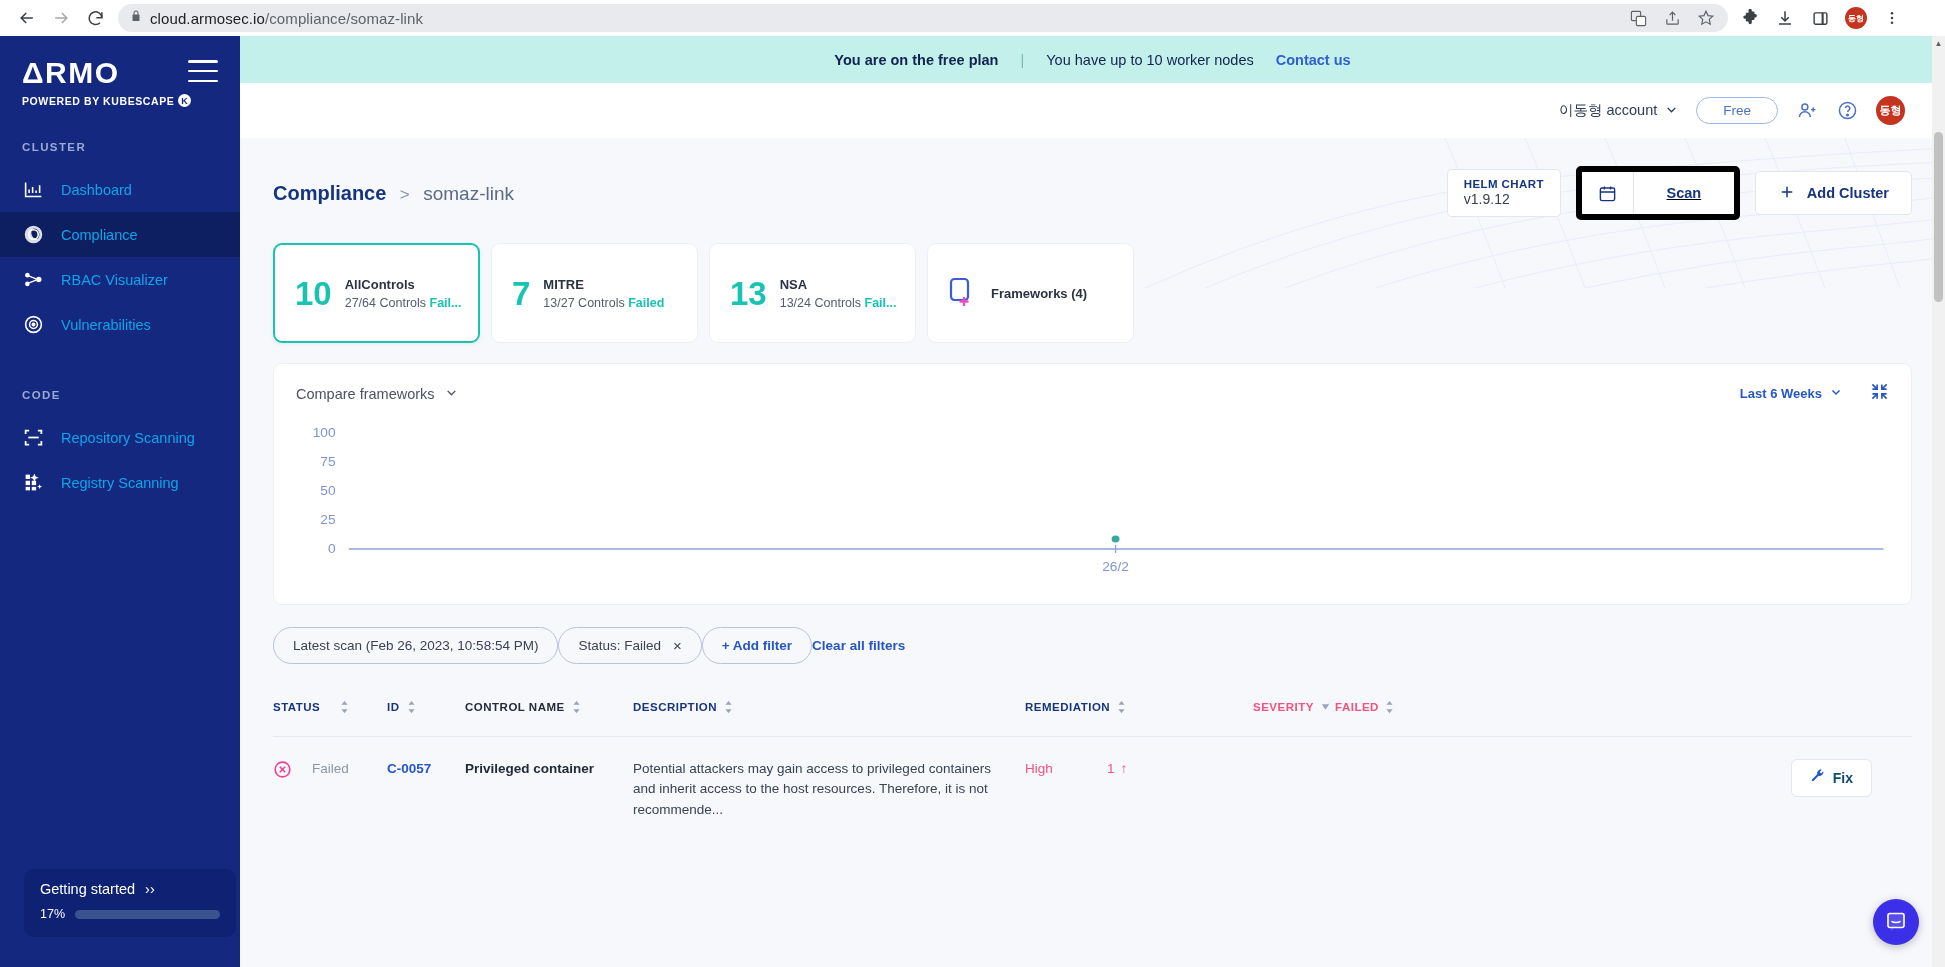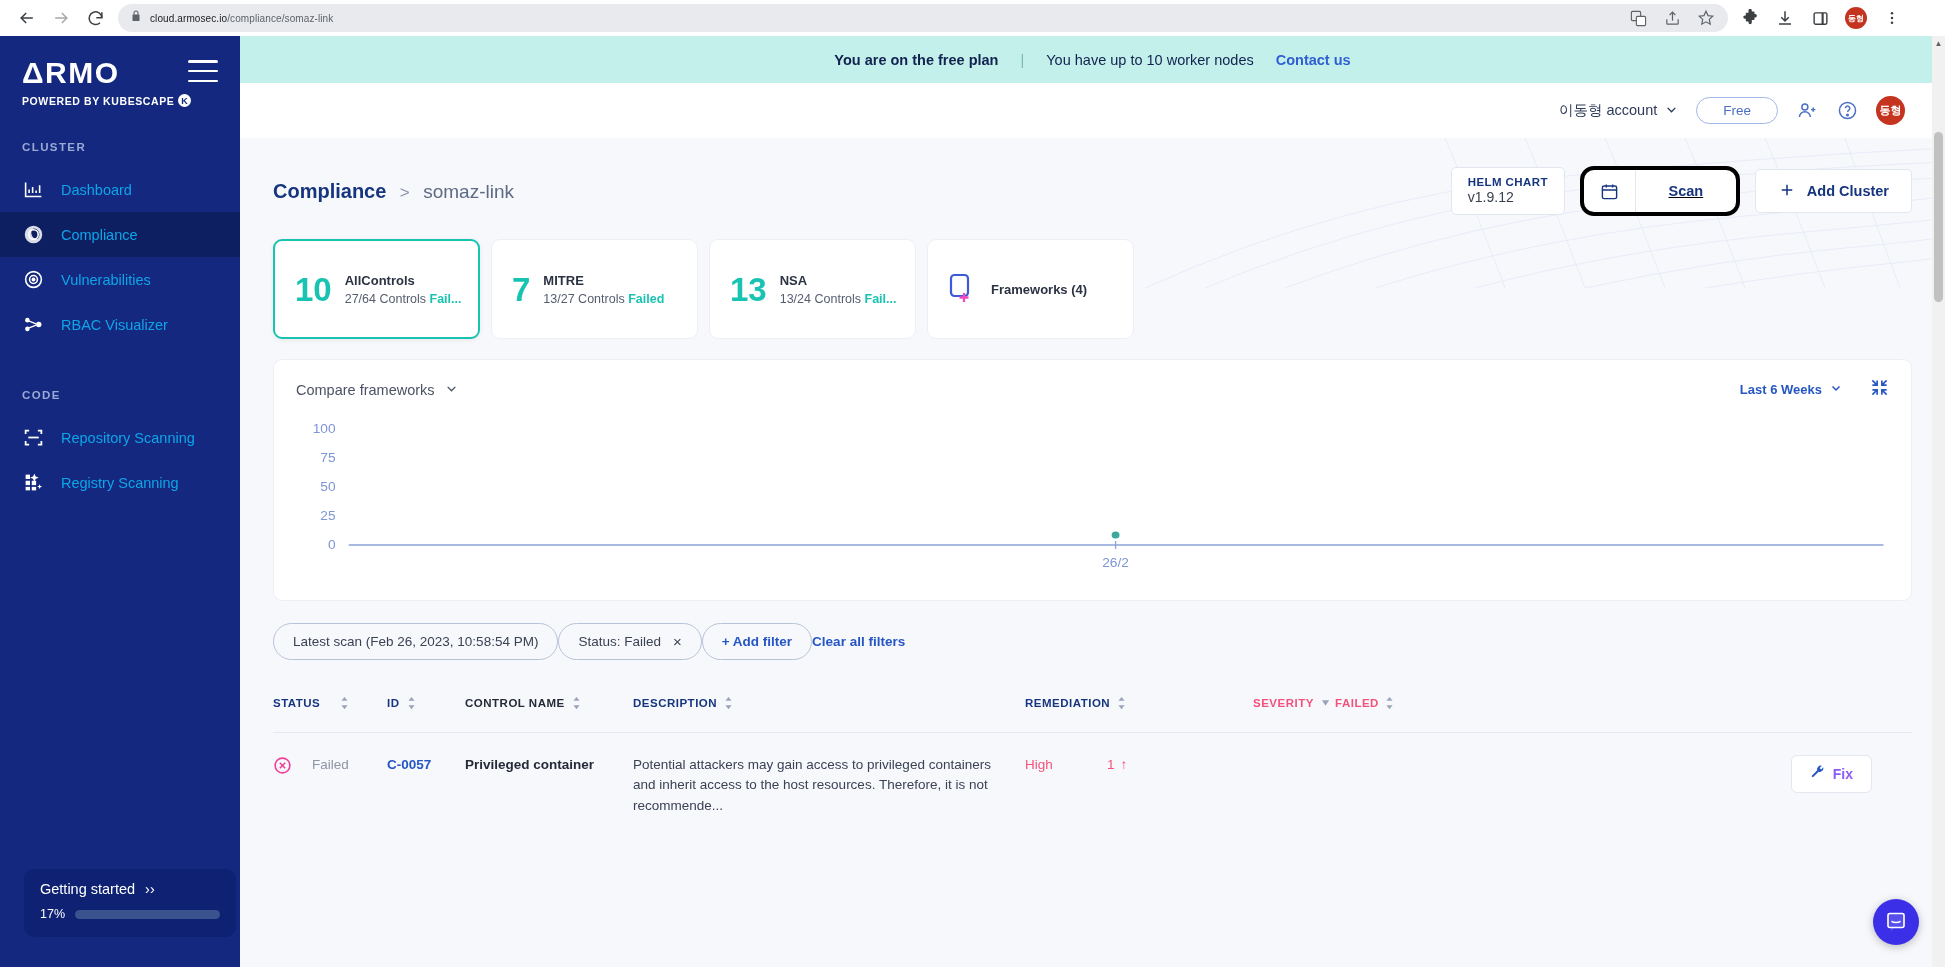--- a/index.html
+++ b/index.html
@@ -15,21 +15,21 @@
     position: absolute; top: 0; left: 0; width: 1945px; height: 36px;
     background: #ffffff; display: flex; align-items: center; padding: 0 10px;
   }
   .nav-btn { width: 34px; height: 34px; display: flex; align-items: center; justify-content: center; color: #3c4043; }
   .nav-btn svg { display: block; }
   .omnibox {
     flex: 0 0 auto; width: 1610px; height: 28px; margin-left: 6px;
     background: #e8eaed; border-radius: 14px;
     display: flex; align-items: center; padding: 0 12px; gap: 8px;
   }
-  .omnibox .url { font-size: 10px; color: #202124; letter-spacing: .1px; white-space: nowrap; }
+  .omnibox .url { font-size: 15px; color: #202124; letter-spacing: .1px; white-space: nowrap; }
   .omnibox .url .dim { color: #5f6368; }
   .omni-icons { display: flex; align-items: center; gap: 14px; margin-left: auto; }
   .tb-icons { display: flex; align-items: center; gap: 15px; margin-left: 12px; }
   .tb-icon { width: 20px; height: 20px; display: flex; align-items: center; justify-content: center; color: #3c4043; }
   .avatar-chrome {
     width: 22px; height: 22px; border-radius: 50%; background: #c5341f; color: #fff;
     font-size: 8px; display: flex; align-items: center; justify-content: center; font-weight: 700;
   }
 
   
@@ -85,21 +85,21 @@
   .crumbs-row { display: flex; align-items: center; padding-top: 28px; position: relative; z-index: 2; }
   .crumb-main { font-size: 20px; font-weight: 700; color: #16357f; }
   .crumb-sep { margin: 0 9px; color: #8b93ab; font-size: 17px; }
   .crumb-sub { font-size: 19px; color: #5d6b85; }
   .crumbs-actions { margin-left: auto; display: flex; align-items: center; gap: 15px; }
   .helm {
     background: #fff; border: 1px solid #e2e6ef; border-radius: 5px; padding: 7px 16px; line-height: 1.25;
   }
   .helm .lbl { font-size: 11.5px; font-weight: 700; color: #16357f; letter-spacing: .4px; }
   .helm .ver { font-size: 14px; color: #39414f; }
-  .btn-grp { display: flex; background: #fff; border: 4px solid #000000; border-radius: 14px; overflow: hidden; text-decoration: underline; }
+  .btn-grp { display: flex; background: #fff; border: 6px solid #000000; border-radius: 5px; overflow: hidden; text-decoration: underline; }
   .btn-grp .cal { width: 52px; height: 42px; display: flex; align-items: center; justify-content: center;
                   border-right: 1px solid #e2e6ef; color: #16357f; }
   .btn-grp .scan { width: 100px; height: 42px; display: flex; align-items: center; justify-content: center;
                    font-size: 14.5px; font-weight: 700; color: #16357f; }
   .btn-add {
     background: #fff; border: 1px solid #e2e6ef; border-radius: 5px; height: 44px; padding: 0 22px;
     display: flex; align-items: center; gap: 11px; font-size: 14.5px; font-weight: 700; color: #16357f;
   }
 
   .cards { display: flex; gap: 11px; margin-top: 23px; position: relative; z-index: 2; }
@@ -161,21 +161,21 @@
   .c-desc { width: 392px; padding-right: 18px; }
   .c-rem { width: 228px; }
   .c-sev { width: 82px; color: #f2527b; }
   .c-failed { width: 96px; color: #f2527b; display: flex; align-items: center; gap: 6px; }
   .c-fix { flex: 1; display: flex; justify-content: flex-end; padding-right: 40px; }
   .fail-icon { width: 19px; height: 19px; }
   .status-word { color: #8d94a5; }
   .id-link { color: #2556c4; font-weight: 700; }
   .fix-btn {
     border: 1px solid #e3e7ef; background: #fff; border-radius: 6px; height: 38px; padding: 0 18px;
-    display: flex; align-items: center; gap: 8px; font-size: 14px; font-weight: 700; color: #8b5cf6;
+    display: flex; align-items: center; gap: 8px; font-size: 14px; font-weight: 700; color: #0c4a6e;
   }
 
   .intercom {
     position: absolute; right: 26px; bottom: 22px; width: 46px; height: 46px; border-radius: 50%;
     background: #3b2fe8; display: flex; align-items: center; justify-content: center; cursor: pointer;
     box-shadow: 0 2px 8px rgba(0,0,0,.25); z-index: 9;
   }
   .scrollbar {
     position: absolute; top: 36px; right: 0; width: 13px; height: 931px; background: #f1f1f1;
   }
@@ -284,38 +284,38 @@
         <span class="nav-ico">
           <svg width="21" height="21" viewBox="0 0 24 24" fill="#fff">
               <path d="M12 2a10 10 0 100 20 10 10 0 000-20zm0 3.2a6.8 6.8 0 014.3 12A6.8 6.8 0 0112 5.2z" opacity=".85"></path>
               <circle cx="12" cy="12" r="5.4" fill="none" stroke="#fff" stroke-width="1.8"></circle>
             </svg>
         </span>
         <span>Compliance</span>
       </div>
       <div class="nav-item">
         <span class="nav-ico">
-          <svg width="21" height="21" viewBox="0 0 24 24" fill="none" stroke="#fff" stroke-width="1.8">
-              <circle cx="12" cy="12" r="9"></circle>
-              <circle cx="12" cy="12" r="4.5"></circle>
-              <circle cx="12" cy="12" r="1.4" fill="#fff"></circle>
-            </svg>
-        </span>
-        <span>Vulnerabilities</span>
-      </div>
-      <div class="nav-item">
-        <span class="nav-ico">
           <svg width="21" height="21" viewBox="0 0 24 24" fill="#fff">
               <circle cx="5" cy="7" r="2.6"></circle>
               <circle cx="5" cy="17" r="2.6"></circle>
               <circle cx="18" cy="12" r="3.1"></circle>
               <path d="M7 8.2l8 3M7 15.8l8-3" stroke="#fff" stroke-width="1.6"></path>
             </svg>
         </span>
         <span>RBAC Visualizer</span>
+      </div>
+      <div class="nav-item">
+        <span class="nav-ico">
+          <svg width="21" height="21" viewBox="0 0 24 24" fill="none" stroke="#fff" stroke-width="1.8">
+              <circle cx="12" cy="12" r="9"></circle>
+              <circle cx="12" cy="12" r="4.5"></circle>
+              <circle cx="12" cy="12" r="1.4" fill="#fff"></circle>
+            </svg>
+        </span>
+        <span>Vulnerabilities</span>
       </div>
     </div>
 
     <div style="margin-top:42px">
       <div class="nav-section">CODE</div>
       <div style="height:14px"></div>
       <div class="nav-item">
         <span class="nav-ico">
           <svg width="21" height="21" viewBox="0 0 24 24" fill="none" stroke="#fff" stroke-width="2">
               <path d="M3 8V4h4M21 8V4h-4M3 16v4h4M21 16v4h-4"></path>

